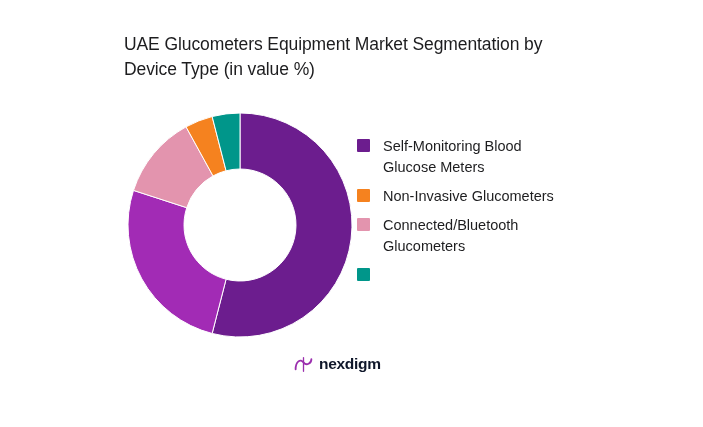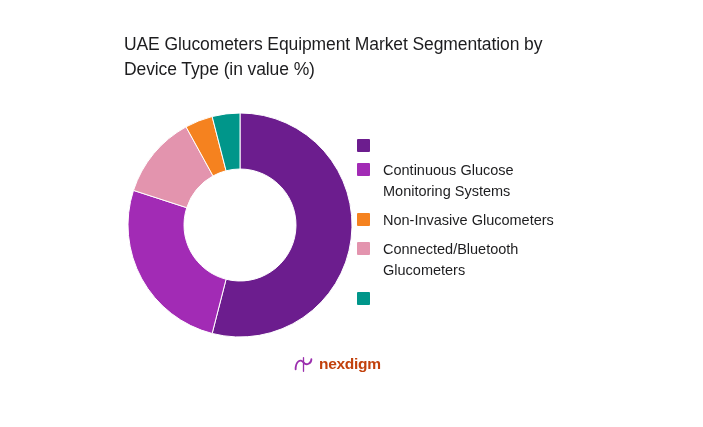--- a/index.html
+++ b/index.html
@@ -80,21 +80,21 @@
     height: 24px;
   }
   #brand-mark {
     width: 21px;
     height: 21px;
     margin-right: 5px;
     flex: 0 0 21px;
   }
   #brand-name {
     font-size: 15.5px;
-    color: #c2410c;
+    color: #0f172a;
     font-weight: 700;
     letter-spacing: -0.3px;
   }
 </style>
 </head>
 <body>
 
 <div id="figure">
 
   <div id="chart-title">UAE Glucometers Equipment Market Segmentation by
@@ -108,25 +108,22 @@
           <path d="M 5.481670174942806 77.39009663000586 A 112 112 0 0 1 58.043588500607804 13.853651835087334 L 85.0217942503039 62.92682591754367 A 56 56 0 0 0 58.7408350874714 94.69504831500294 Z" fill="#E394AE" stroke="#ffffff" stroke-width="1"></path>
           <path d="M 58.043588500607804 13.853651835087334 A 112 112 0 0 1 84.1467326375362 3.5186859535933337 L 98.07336631876811 57.75934297679667 A 56 56 0 0 0 85.0217942503039 62.92682591754367 Z" fill="#F5821F" stroke="#ffffff" stroke-width="1"></path>
           <path d="M 84.1467326375362 3.5186859535933337 A 112 112 0 0 1 111.99999999999989 0 L 111.99999999999994 56 A 56 56 0 0 0 98.07336631876811 57.75934297679667 Z" fill="#00968A" stroke="#ffffff" stroke-width="1"></path>
         </g>
     </svg>
   </div>
 
   <div id="legend">
       <div class="legend-item">
         <span class="legend-swatch" style="background: rgb(108, 29, 142);"></span>
-      </div>
-      <div class="legend-item">
-        <span class="legend-swatch" style="background: rgb(162, 43, 181);"></span>
-        <span class="legend-label">Continuous Glucose
-Monitoring Systems</span>
+        <span class="legend-label">Self-Monitoring Blood
+Glucose Meters</span>
       </div>
       <div class="legend-item">
         <span class="legend-swatch" style="background: rgb(245, 130, 31);"></span>
         <span class="legend-label">Non-Invasive Glucometers</span>
       </div>
       <div class="legend-item">
         <span class="legend-swatch" style="background: rgb(227, 148, 174);"></span>
         <span class="legend-label">Connected/Bluetooth
 Glucometers</span>
       </div>

